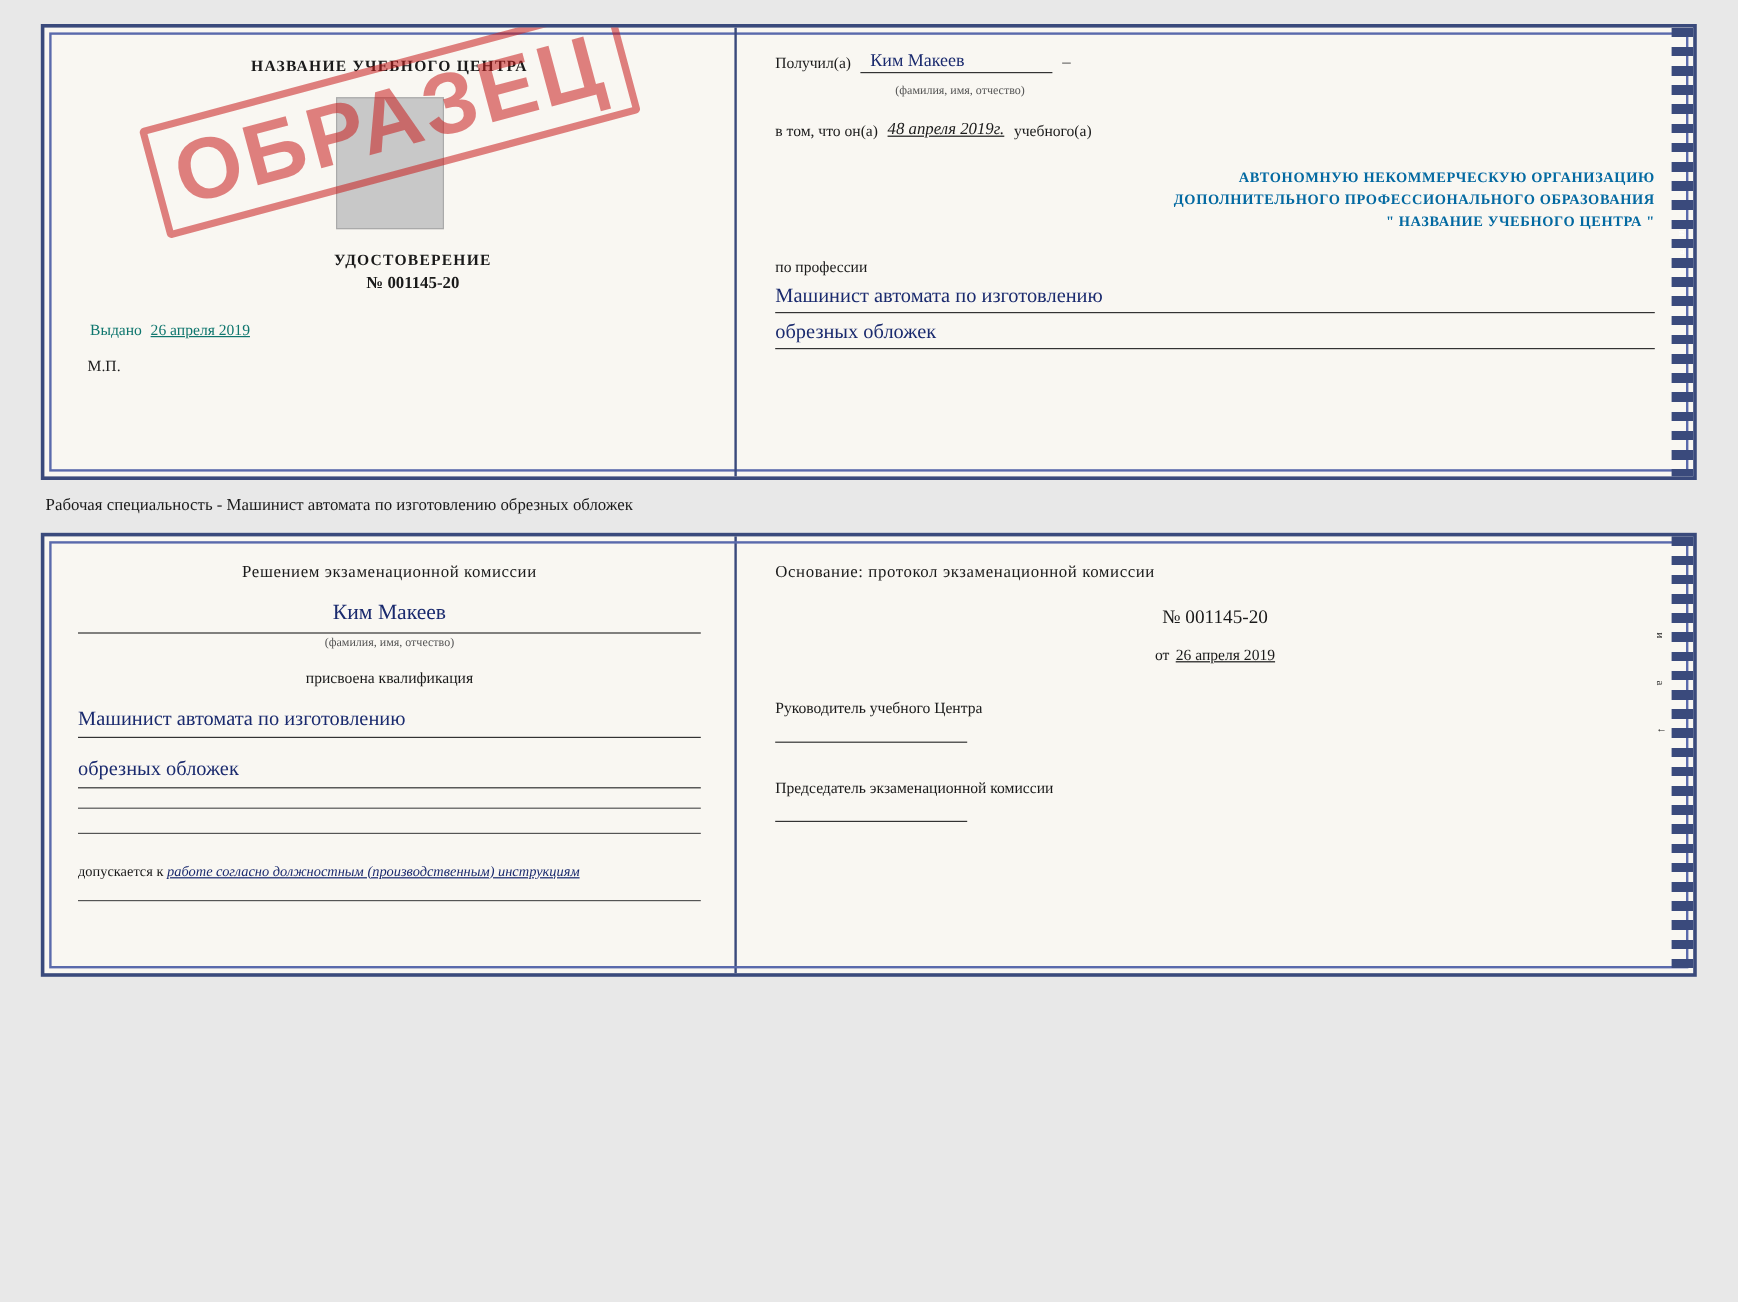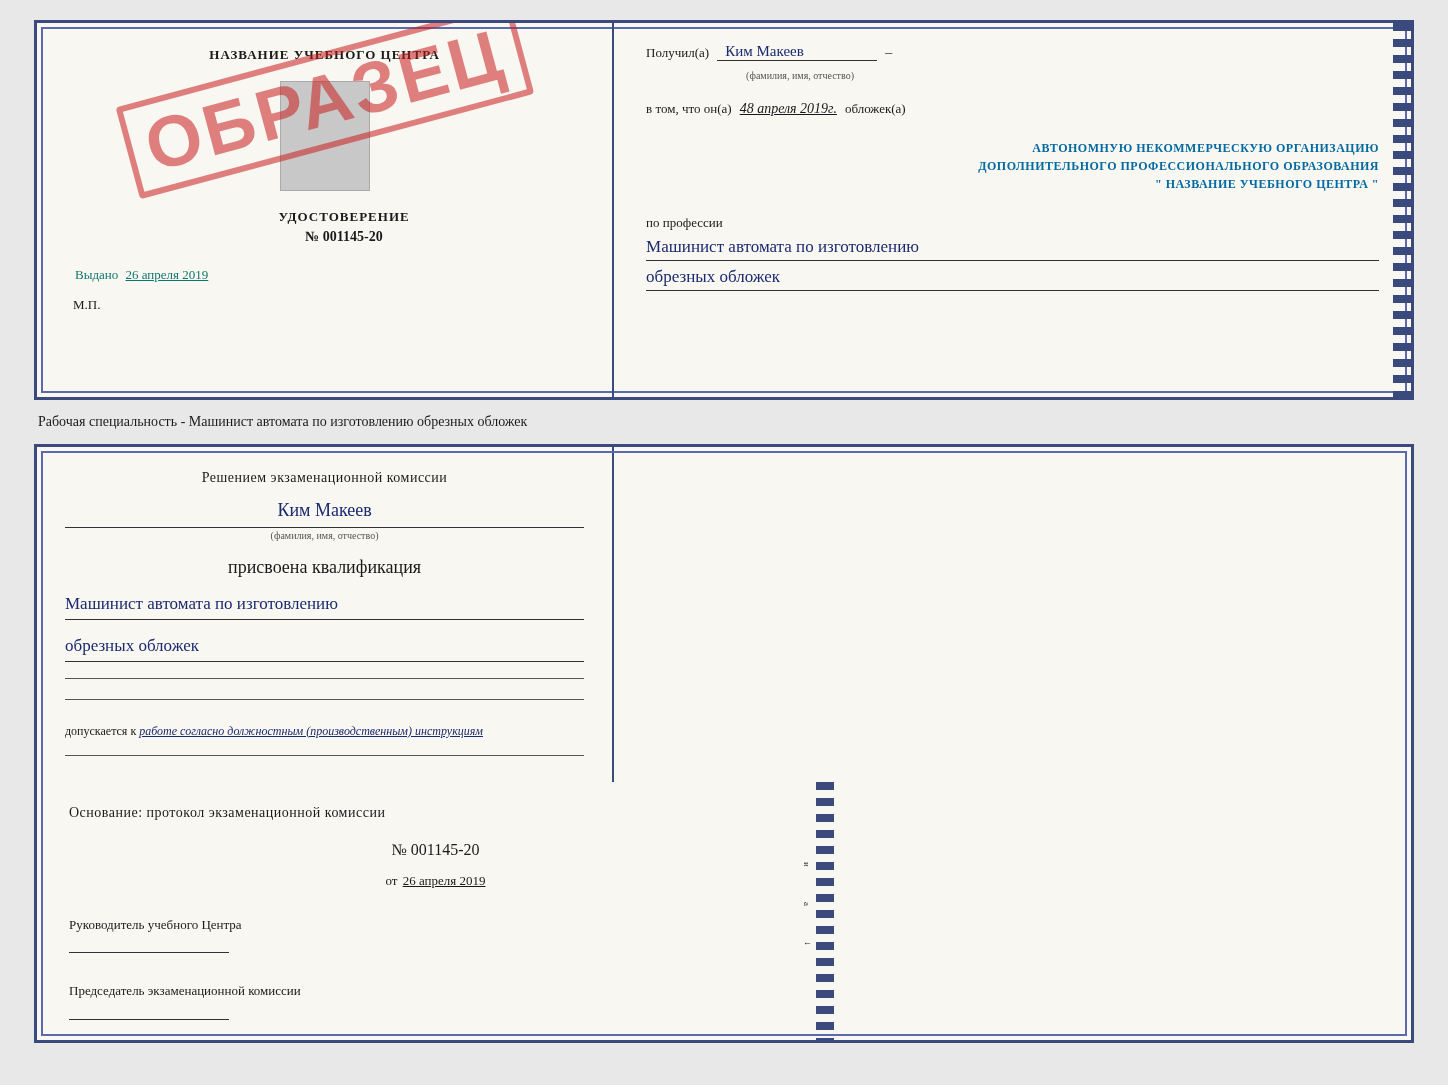--- a/index.html
+++ b/index.html
@@ -228,21 +228,20 @@
     }
 
     
     .cert-bottom {
       display: flex;
       width: 100%;
       border: 3px solid #3a4a7c;
       background: #f9f7f2;
       position: relative;
       min-height: 370px;
-      flex-direction: column;
     }
 
     .cert-bottom .left-panel {
       width: 42%;
       border-right: 2px solid #3a4a7c;
       padding: 20px 28px;
       display: flex;
       flex-direction: column;
       gap: 8px;
     }
@@ -275,21 +274,21 @@
     .fio-sub {
       font-size: 10px;
       color: #555;
       text-align: center;
       border-top: 1px solid #333;
       padding-top: 2px;
       margin-top: -2px;
     }
 
     .assigned-text {
-      font-size: 18px;
+      font-size: 13px;
       color: #1a1a1a;
       text-align: center;
       margin-top: 4px;
     }
 
     .qualification-cursive {
       font-size: 17px;
       font-family: 'Segoe Script', cursive;
       color: #1a2a6e;
       border-bottom: 1px solid #333;
@@ -413,21 +412,21 @@
         <span class="field-value" style="padding: 0 8px;">Ким Макеев</span>
         <span style="font-size:14px; color:#333;">–</span>
       </div>
       <div class="field-sub-row">
         <span style="margin-left: 100px;" class="field-sub">(фамилия, имя, отчество)</span>
       </div>
 
       <div class="field-row" style="margin-top:8px;">
         <span class="field-label">в том, что он(а)</span>
         <span style="font-style:italic; text-decoration:underline; font-size:14px; color:#1a1a1a;">48 апреля 2019г.</span>
-        <span class="field-label">обложек(а)</span>
+        <span class="field-label">учебного(а)</span>
       </div>
 
       <div style="margin-top:10px;">
         <div class="section-title">АВТОНОМНУЮ НЕКОММЕРЧЕСКУЮ ОРГАНИЗАЦИЮ</div>
         <div class="section-title">ДОПОЛНИТЕЛЬНОГО ПРОФЕССИОНАЛЬНОГО ОБРАЗОВАНИЯ</div>
         <div class="section-title">"  НАЗВАНИЕ УЧЕБНОГО ЦЕНТРА  "</div>
       </div>
 
       <div style="margin-top:10px;">
         <div class="profession-label">по профессии</div>

